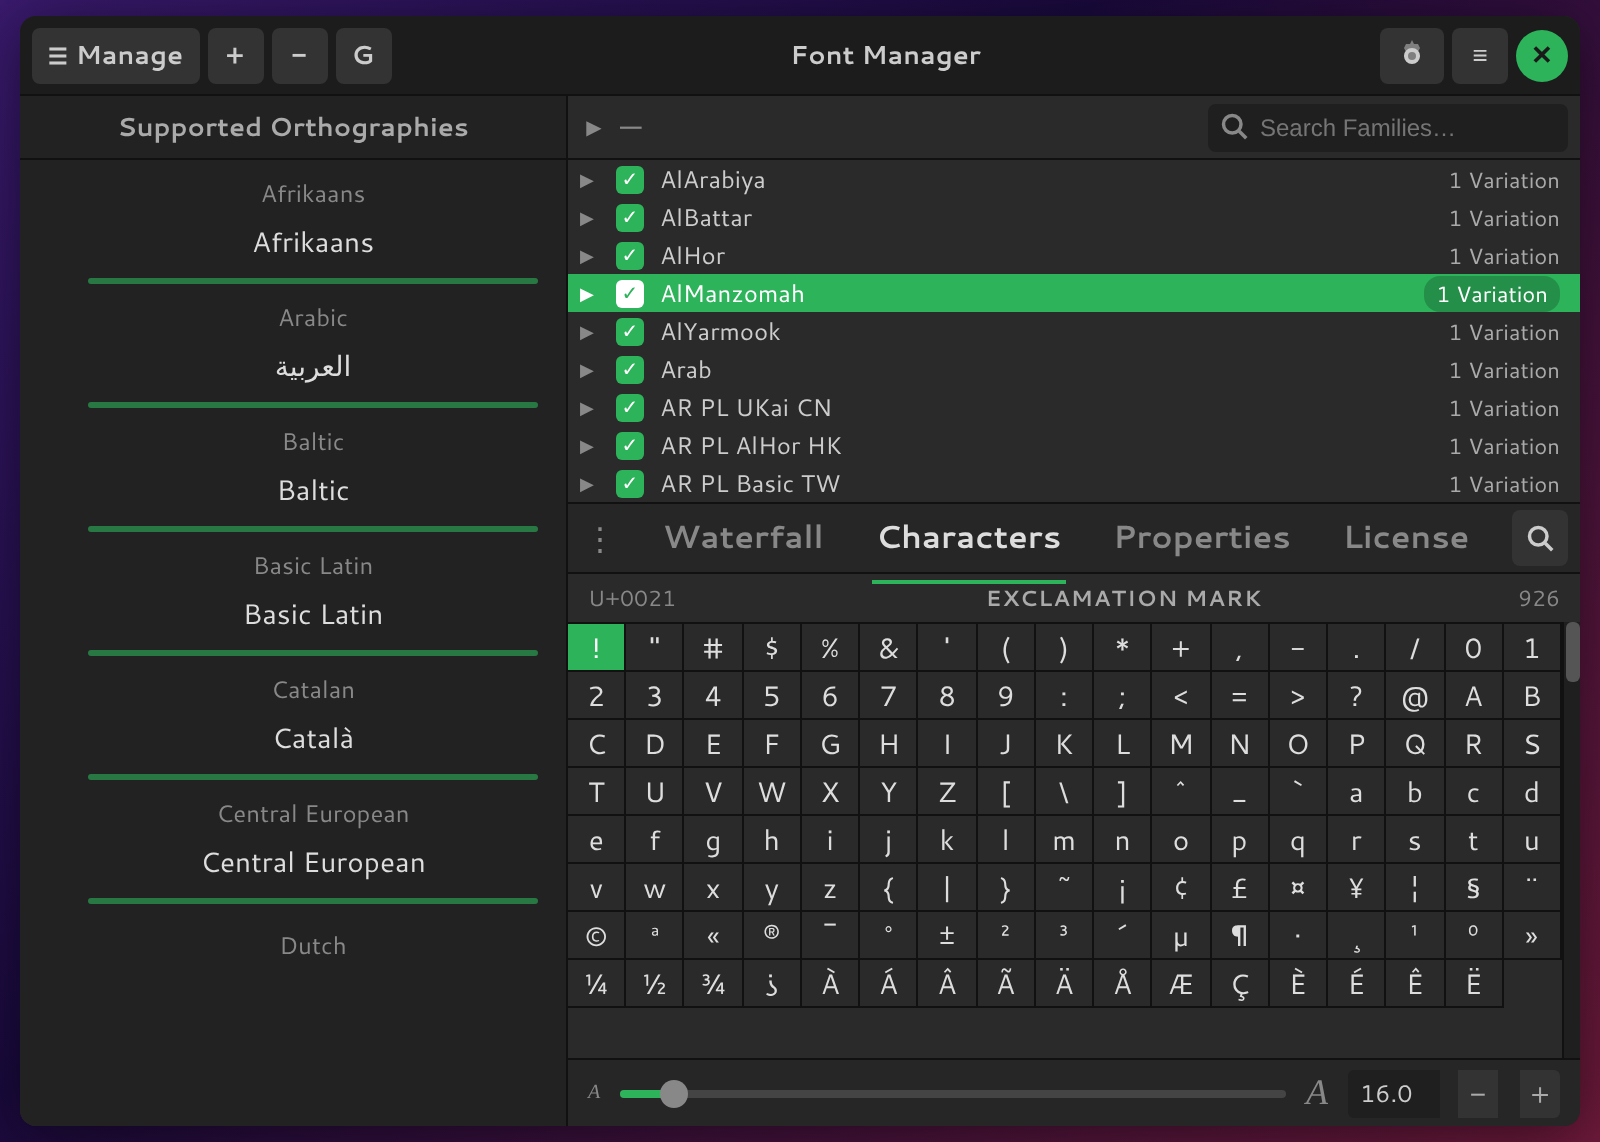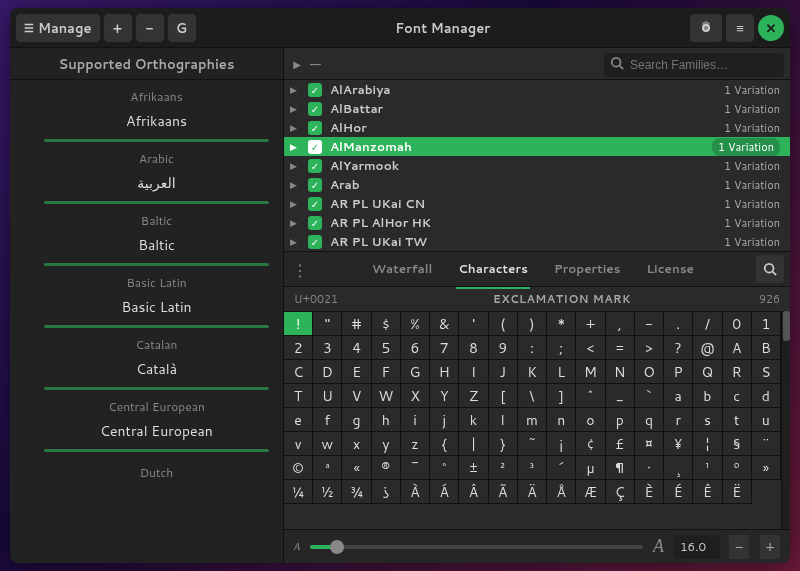--- a/index.html
+++ b/index.html
@@ -38,29 +38,29 @@
 .search-wrap svg { position: absolute; left: 6px; top: 5px; width: 14px; height: 14px; color: #888; }
 
 
 .font-list { flex: 0 0 auto; overflow: hidden; }
 .font-row { height: 19px; display: flex; align-items: center; padding: 0 10px 0 6px; gap: 8px; color: #ccc; font-size: 12px; cursor: pointer; }
 .font-row.selected { background: #2db35a; color: #fff; }
 .font-row .arrow { width: 10px; font-size: 9px; color: #888; }
 .font-row.selected .arrow { color: #fff; }
 .font-row .check { width: 14px; height: 14px; background: #2db35a; border-radius: 3px; display: flex; align-items: center; justify-content: center; color: #fff; font-size: 10px; flex-shrink: 0; }
 .font-row.selected .check { background: #fff; color: #2db35a; }
-.font-row .name { flex: 1; font-weight: bold; }
+.font-row .name { flex: 1; }
 .font-row .variation { font-size: 11px; color: #aaa; }
 .font-row.selected .variation { background: rgba(0,0,0,0.2); color: #fff; padding: 1px 6px; border-radius: 8px; }
 
 
 .tabs-row { height: 36px; display: flex; align-items: center; border-top: 1px solid #111; border-bottom: 1px solid #111; background: #262626; padding: 0 6px; gap: 4px; }
 .tabs-row .menu-dots { width: 20px; color: #888; text-align: center; cursor: pointer; }
 .tabs { flex: 1; display: flex; justify-content: center; gap: 22px; }
-.tab { color: #888; font-size: 12px; font-weight: bold; padding: 10px 2px; cursor: pointer; border-bottom: 2px solid transparent; text-align: right; }
+.tab { color: #888; font-size: 16px; font-weight: bold; padding: 10px 2px; cursor: pointer; border-bottom: 2px solid transparent; text-align: right; }
 .tab.active { color: #ddd; border-bottom-color: #2db35a; }
 .sq-btn { width: 28px; height: 28px; background: #333; border-radius: 4px; display: flex; align-items: center; justify-content: center; color: #ccc; cursor: pointer; }
 
 
 .cp-row { height: 24px; display: flex; align-items: center; padding: 0 10px; color: #888; font-size: 11px; }
 .cp-row .code { width: 100px; }
 .cp-row .name { flex: 1; text-align: center; color: #aaa; font-weight: bold; letter-spacing: 0.5px; }
 .cp-row .count { width: 50px; text-align: right; }
 
 
@@ -217,21 +217,21 @@
           </div>
           <div class="font-row">
             <span class="arrow">▶</span>
             <span class="check">✓</span>
             <span class="name">AR PL AlHor HK</span>
             <span class="variation">1 Variation</span>
           </div>
           <div class="font-row">
             <span class="arrow">▶</span>
             <span class="check">✓</span>
-            <span class="name">AR PL UKai TW</span>
+            <span class="name">AR PL Basic TW</span>
             <span class="variation">1 Variation</span>
           </div>
         </div>
 
       <div class="tabs-row">
         <div class="menu-dots">⋮</div>
         <div class="tabs" id="tabs">
             <div class="tab">Waterfall</div>
             <div class="tab active">Characters</div>
             <div class="tab">Properties</div>

